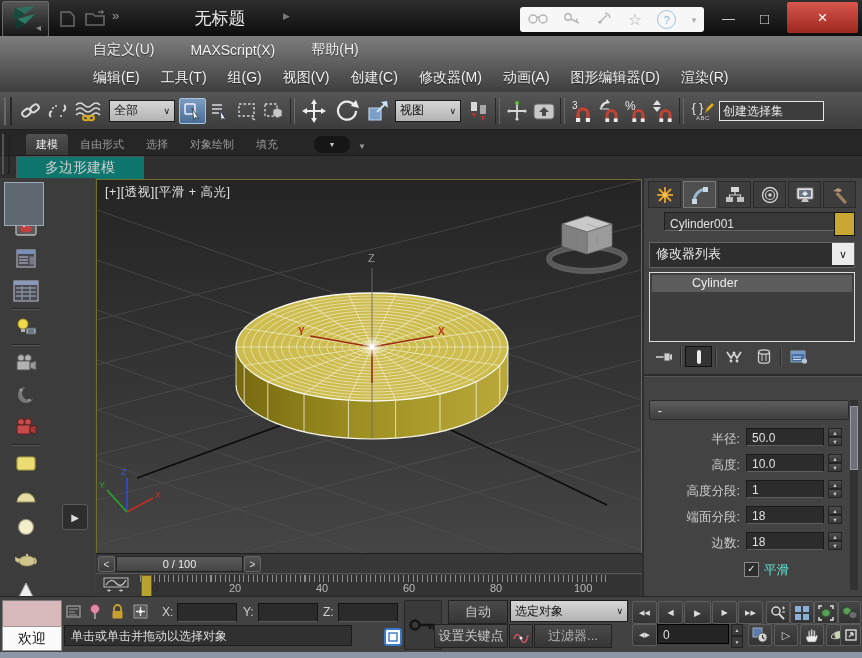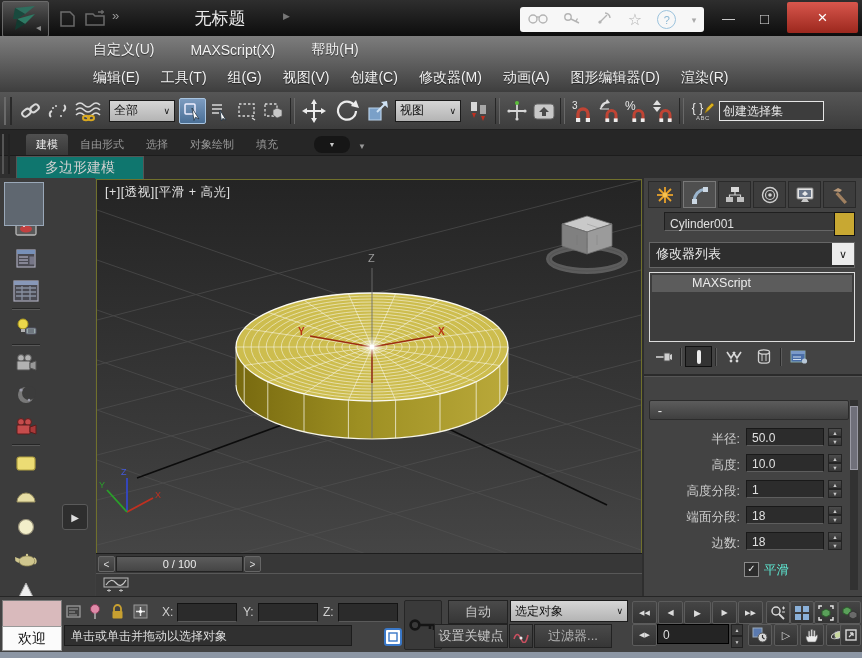--- a/index.html
+++ b/index.html
@@ -609,20 +609,30 @@
   </div>
 
   <div id="trackbar" class="abs">
     <div class="abs ctr" style="left:4px;top:2px;width:32px;height:18px">
       <svg width="26" height="16" viewBox="0 0 26 16">
           <rect x="1" y="1" width="24" height="9" fill="none" stroke="#b8b8b8" stroke-width="1"></rect>
           <path d="M3,8q5,-8 10,-2t10,-3" fill="none" stroke="#c8c8c8" stroke-width="1.2"></path>
           <path d="M6,12v3M4,13.5h4M18,12v3M16,13.5h4" stroke="#b8b8b8" stroke-width="1"></path>
         </svg>
     </div>
+    <div id="tb-ruler">
+      <div id="tb-ticks"></div>
+      <div id="tb-marker"></div>
+      <span class="tb-num" style="left:12px;color:#2c2c2c">0</span>
+      <span class="tb-num" style="left:89px">20</span>
+      <span class="tb-num" style="left:176px">40</span>
+      <span class="tb-num" style="left:263px">60</span>
+      <span class="tb-num" style="left:350px">80</span>
+      <span class="tb-num" style="left:434px">100</span>
+    </div>
   </div>
 
   <div id="cpanel" class="abs">
     <div class="fx" style="gap:2px;padding:3px 0 0 4px">
       <div class="ctab">
         <svg width="20" height="20" viewBox="0 0 20 20">
             <g stroke="#e8a22c" stroke-width="1.8">
               <line x1="10" y1="2" x2="10" y2="18"></line>
               <line x1="2" y1="10" x2="18" y2="10"></line>
               <line x1="4" y1="4" x2="16" y2="16"></line>
@@ -668,21 +678,21 @@
           </svg>
       </div>
     </div>
     <div id="objname">Cylinder001</div>
     <div id="objcolor"></div>
     <div id="modlist">
       <div class="txt">修改器列表</div>
       <div class="arr ctr">∨</div>
     </div>
     <div id="stackbox">
-      <div id="stack-item">MAXScript</div>
+      <div id="stack-item">Cylinder</div>
     </div>
     <div class="fx abs" style="left:6px;top:168px;gap:3px">
       <div class="skbtn">
         <svg width="18" height="16" viewBox="0 0 18 16">
             <path d="M1,8h8" stroke="#cfcfcf" stroke-width="1.6"></path>
             <polygon points="9,4 15,4 15,12 9,12" fill="#cfcfcf" stroke="#555"></polygon>
             <path d="M15,6l2,-1v6l-2,-1" fill="#cfcfcf"></path>
           </svg>
       </div>
       <div style="width:1px;height:18px;background:#2a2a2a;border-right:1px solid #5c5c5c"></div>

